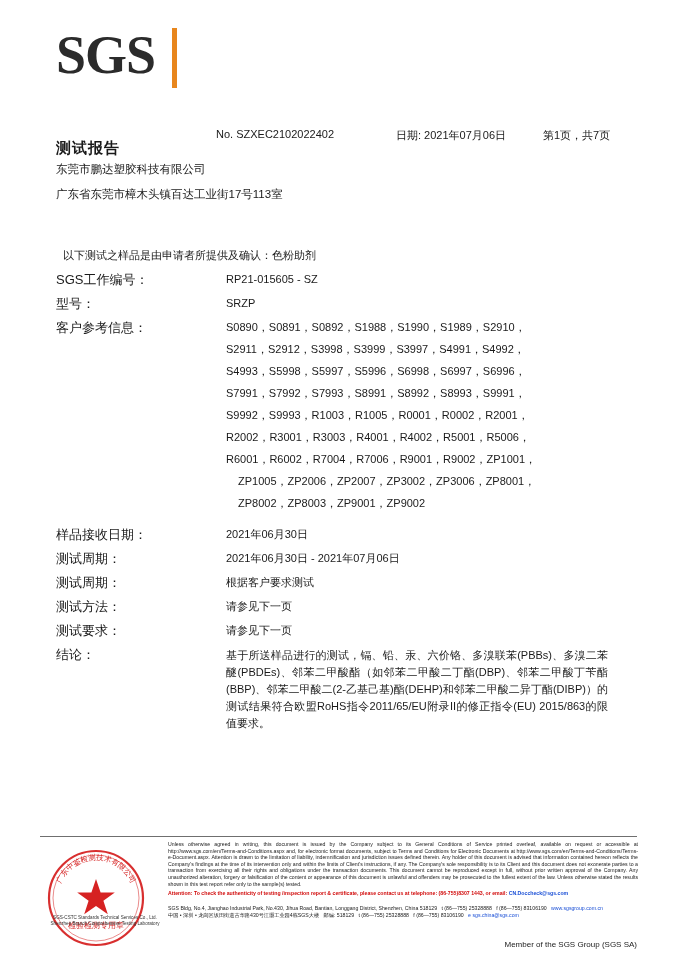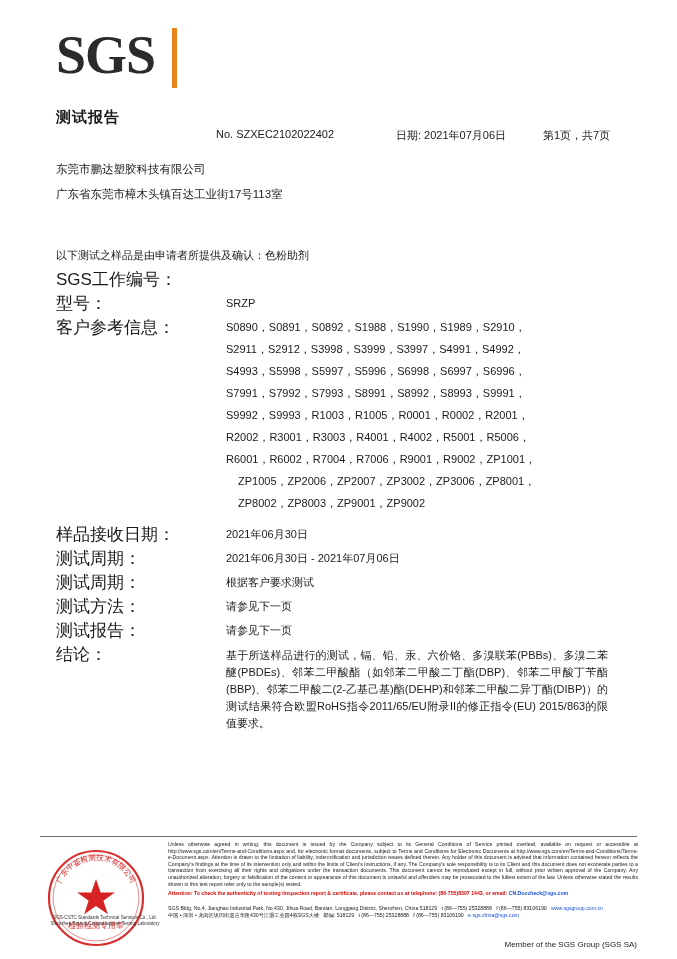--- a/index.html
+++ b/index.html
@@ -45,21 +45,21 @@
     top: 2px;
     width: 5px;
     height: 60px;
     background: #e8861d;
   }
 
   
   .report-title {
     position: absolute;
     left: 56px;
-    top: 108px;
+    top: 139px;
     font-size: 15px;
     font-weight: bold;
     letter-spacing: 1px;
   }
   .report-no {
     position: absolute;
     left: 216px;
     top: 128px;
     font-size: 11px;
   }
@@ -84,41 +84,41 @@
   }
   .company-addr {
     position: absolute;
     left: 56px;
     top: 187px;
     font-size: 11.5px;
   }
 
   .sample-line {
     position: absolute;
-    left: 56px;
+    left: 63px;
     top: 248px;
     font-size: 11px;
   }
 
   
   .fields {
     position: absolute;
     left: 56px;
     top: 272px;
     width: 570px;
   }
   .field-row {
     display: flex;
     align-items: flex-start;
     margin-bottom: 9px;
   }
   .field-label {
     width: 170px;
     flex: 0 0 170px;
-    font-size: 17px;
+    font-size: 13px;
     line-height: 15px;
   }
   .field-value {
     flex: 1;
     font-size: 11px;
     line-height: 15px;
   }
   .ref-list div {
     margin-bottom: 7px;
     white-space: pre;
@@ -212,20 +212,21 @@
 
   <div class="company-name">东莞市鹏达塑胶科技有限公司</div>
   <div class="company-addr">广东省东莞市樟木头镇百达工业街17号113室</div>
 
   <div class="sample-line">以下测试之样品是由申请者所提供及确认：色粉助剂</div>
 
   <div class="fields">
 
     <div class="field-row">
       <div class="field-label">SGS工作编号：</div>
+      <div class="field-value">RP21-015605 - SZ</div>
     </div>
 
     <div class="field-row">
       <div class="field-label">型号：</div>
       <div class="field-value">SRZP</div>
     </div>
 
     <div class="field-row">
       <div class="field-label">客户参考信息：</div>
       <div class="field-value ref-list">
@@ -251,21 +252,21 @@
     </div>
     <div class="field-row">
       <div class="field-label">测试周期：</div>
       <div class="field-value">根据客户要求测试</div>
     </div>
     <div class="field-row">
       <div class="field-label">测试方法：</div>
       <div class="field-value">请参见下一页</div>
     </div>
     <div class="field-row">
-      <div class="field-label">测试报告：</div>
+      <div class="field-label">测试要求：</div>
       <div class="field-value">请参见下一页</div>
     </div>
 
     <div class="field-row" style="margin-top:0;">
       <div class="field-label">结论：</div>
       <div class="field-value concl">基于所送样品进行的测试，镉、铅、汞、六价铬、多溴联苯(PBBs)、多溴二苯醚(PBDEs)、邻苯二甲酸酯（如邻苯二甲酸二丁酯(DBP)、邻苯二甲酸丁苄酯(BBP)、邻苯二甲酸二(2-乙基己基)酯(DEHP)和邻苯二甲酸二异丁酯(DIBP)）的测试结果符合欧盟RoHS指令2011/65/EU附录II的修正指令(EU) 2015/863的限值要求。</div>
     </div>
 
   </div>
 

